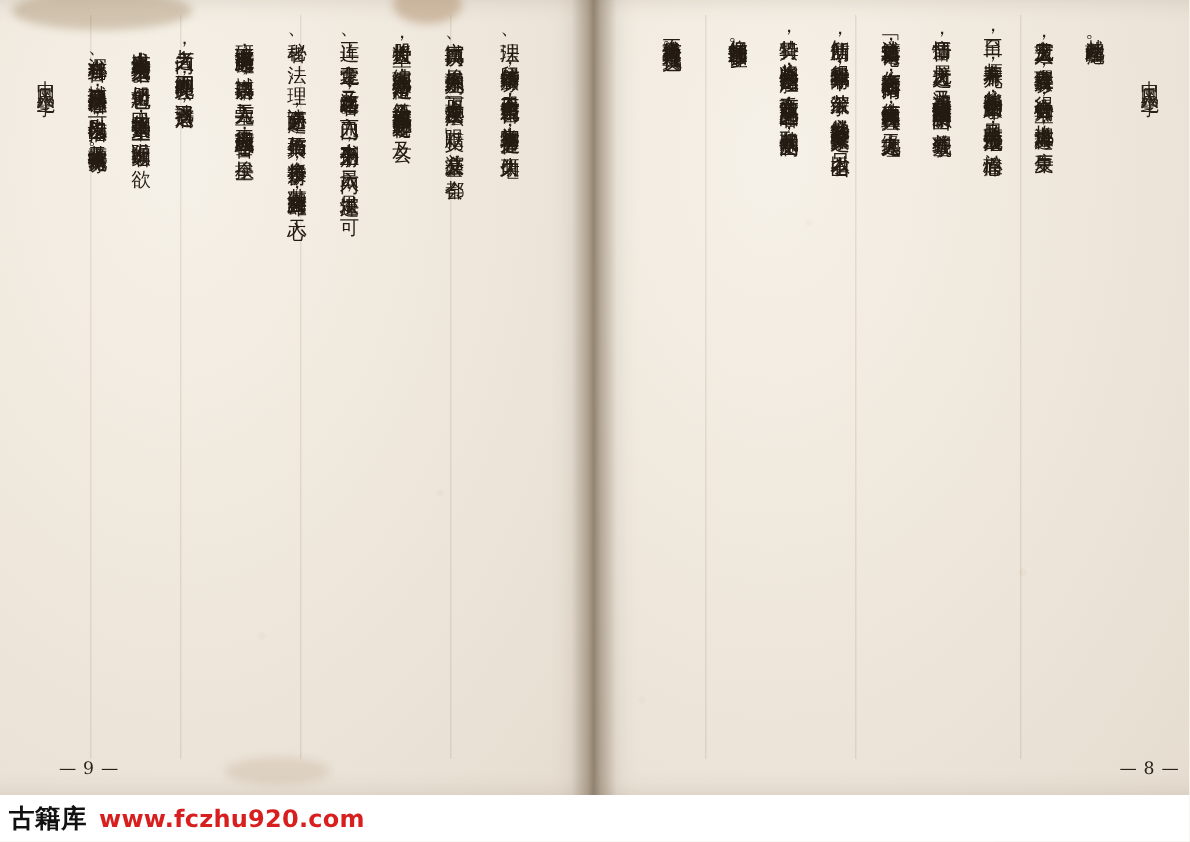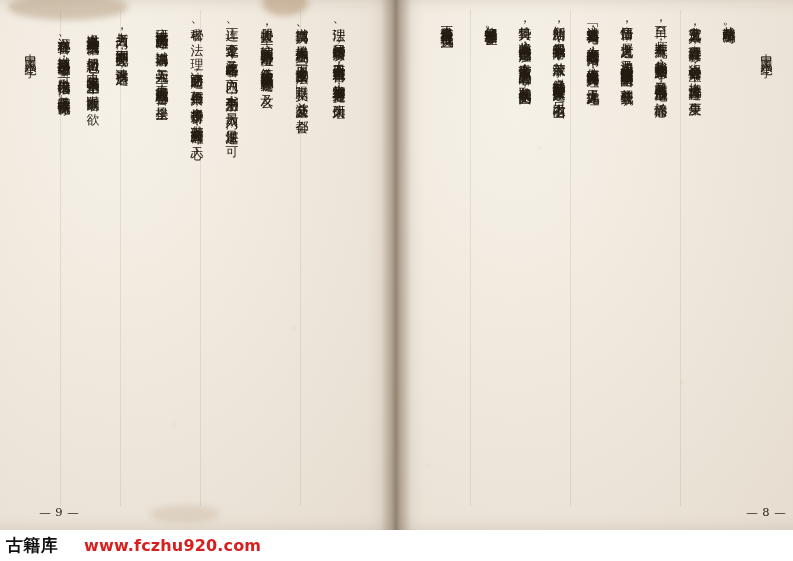--- a/index.html
+++ b/index.html
@@ -158,21 +158,20 @@
     letter-spacing: 0.02em;
     margin-right: 8px;
     font-weight: 700;
   }
   .brand-url {
     font-family: "DejaVu Sans", sans-serif;
     font-size: 16px;
     color: #d81f1f;
     letter-spacing: 0.01em;
     font-weight: 700;
-    margin-left: 18px;
   }
 </style>
 </head>
 <body>
 
 <div class="page">
 
   <div class="scan">
 
     <div class="paper paper-left"></div>

